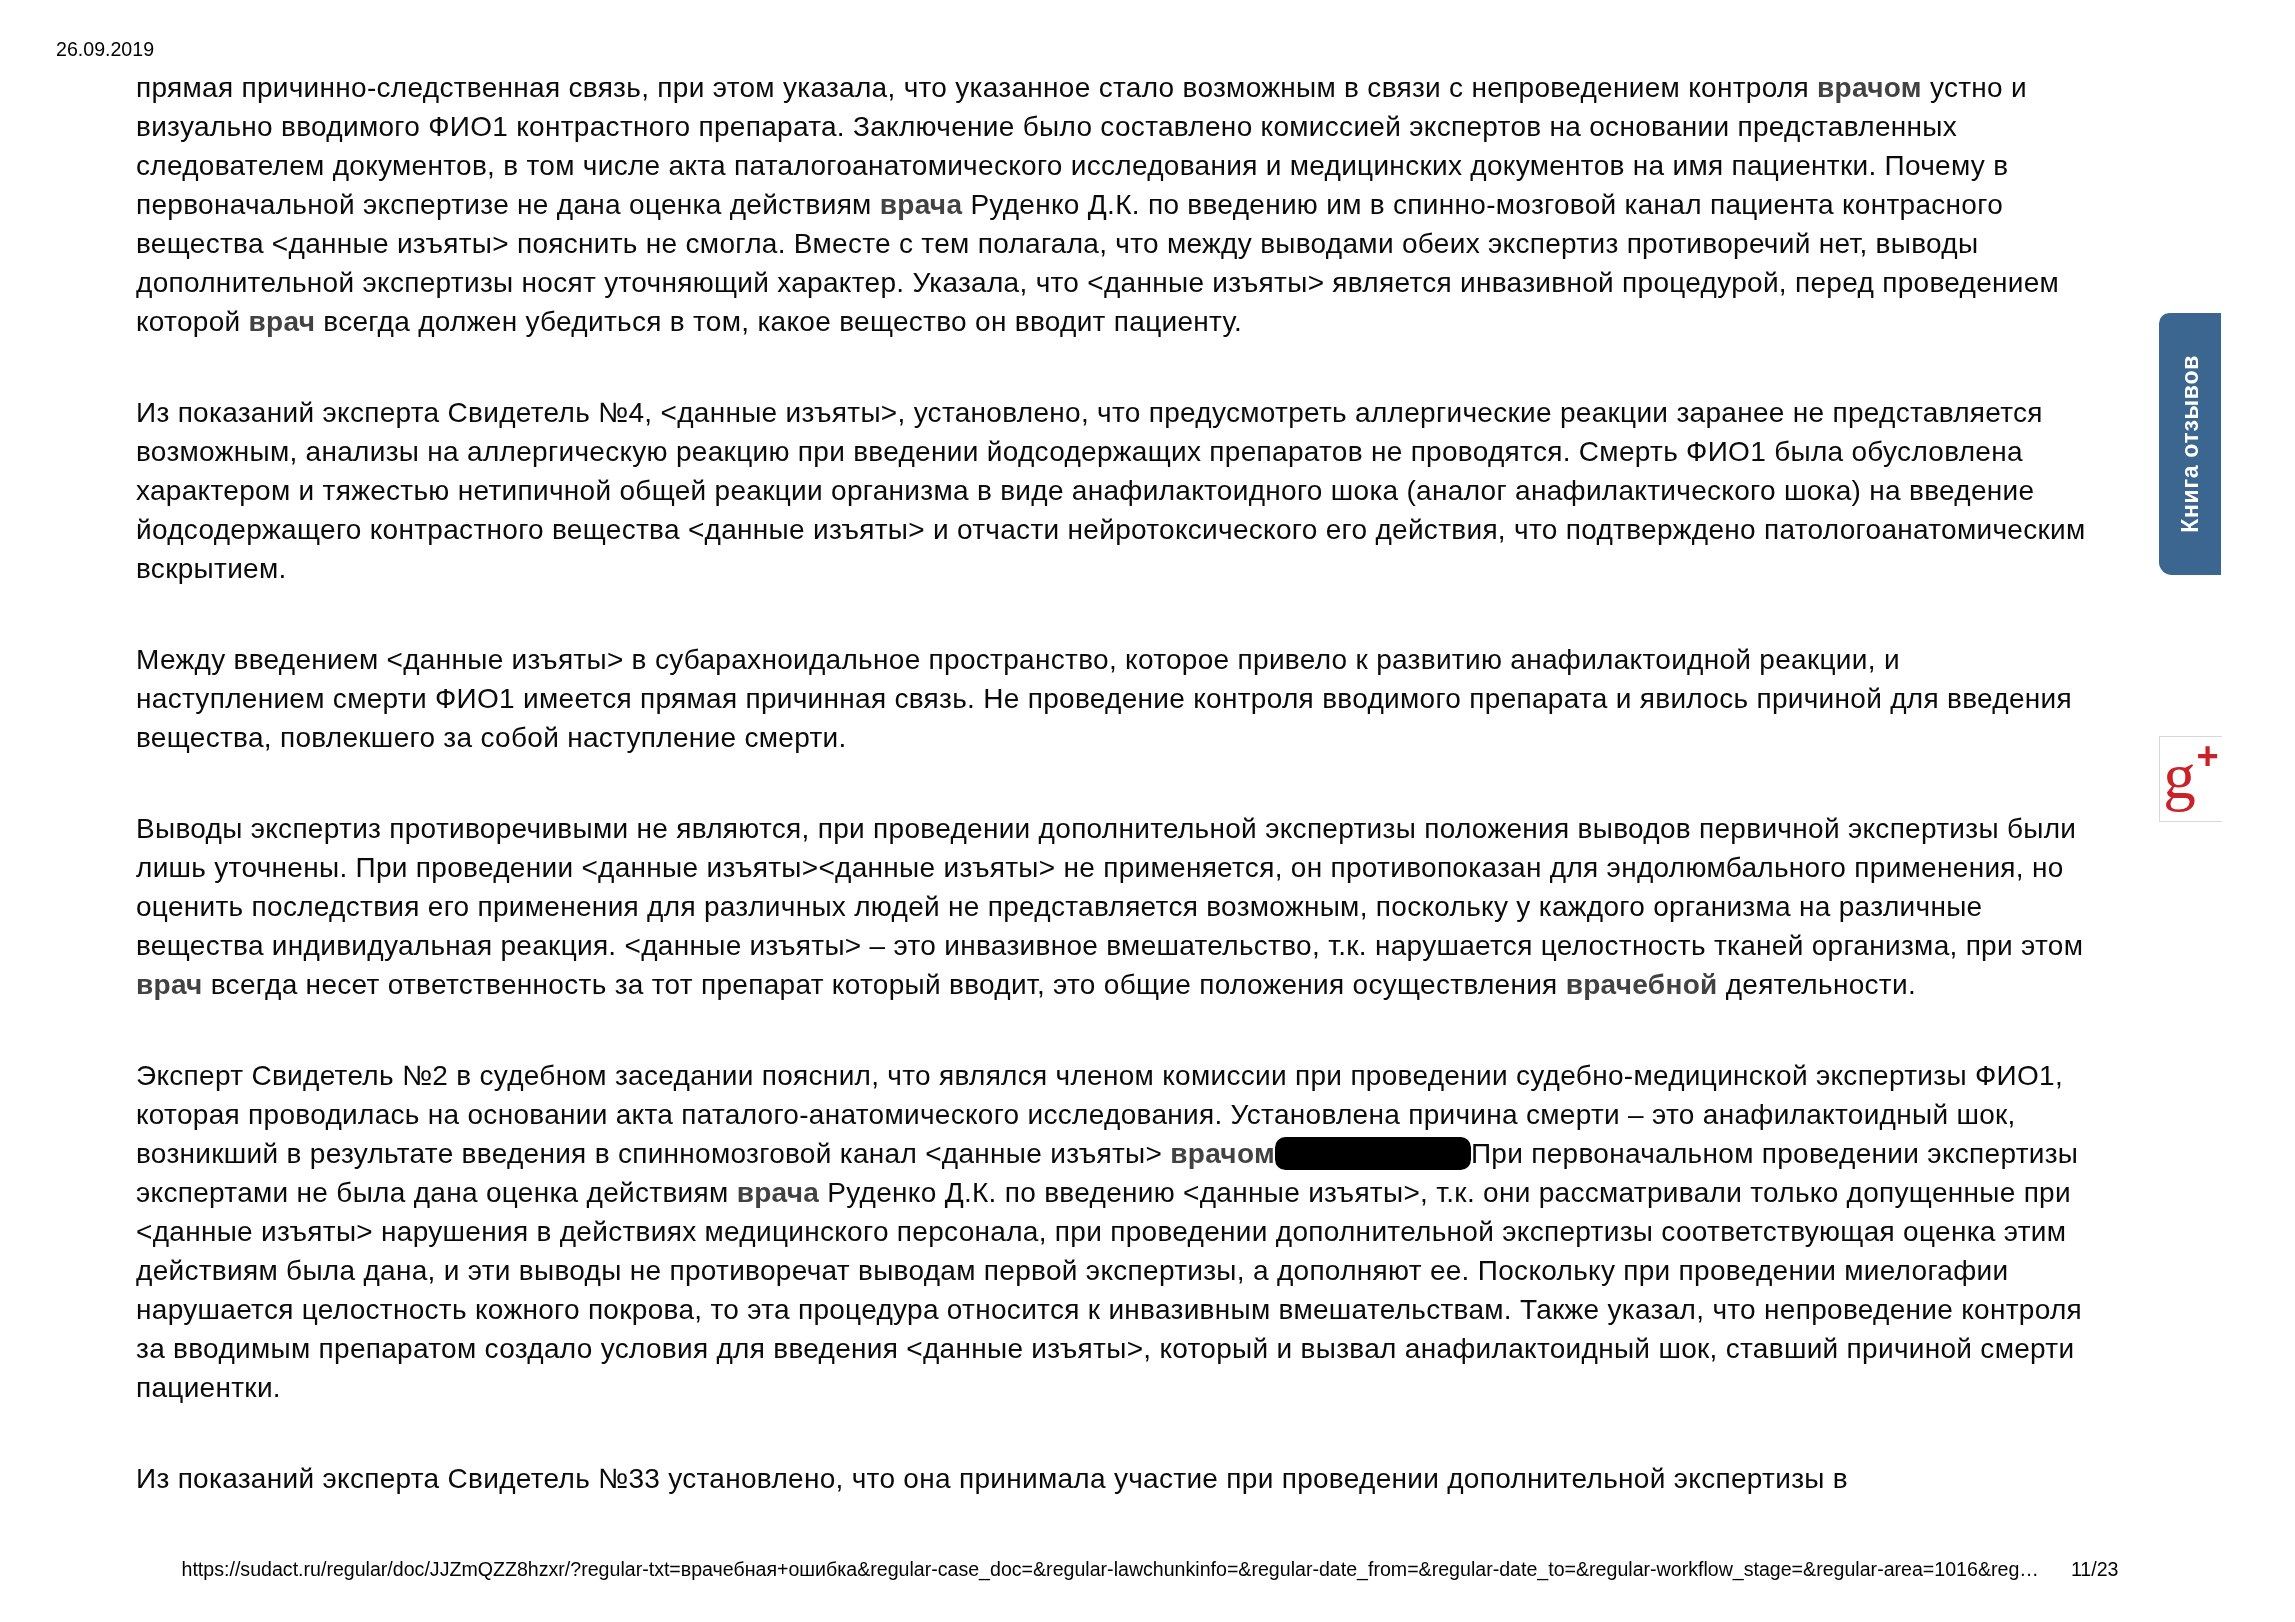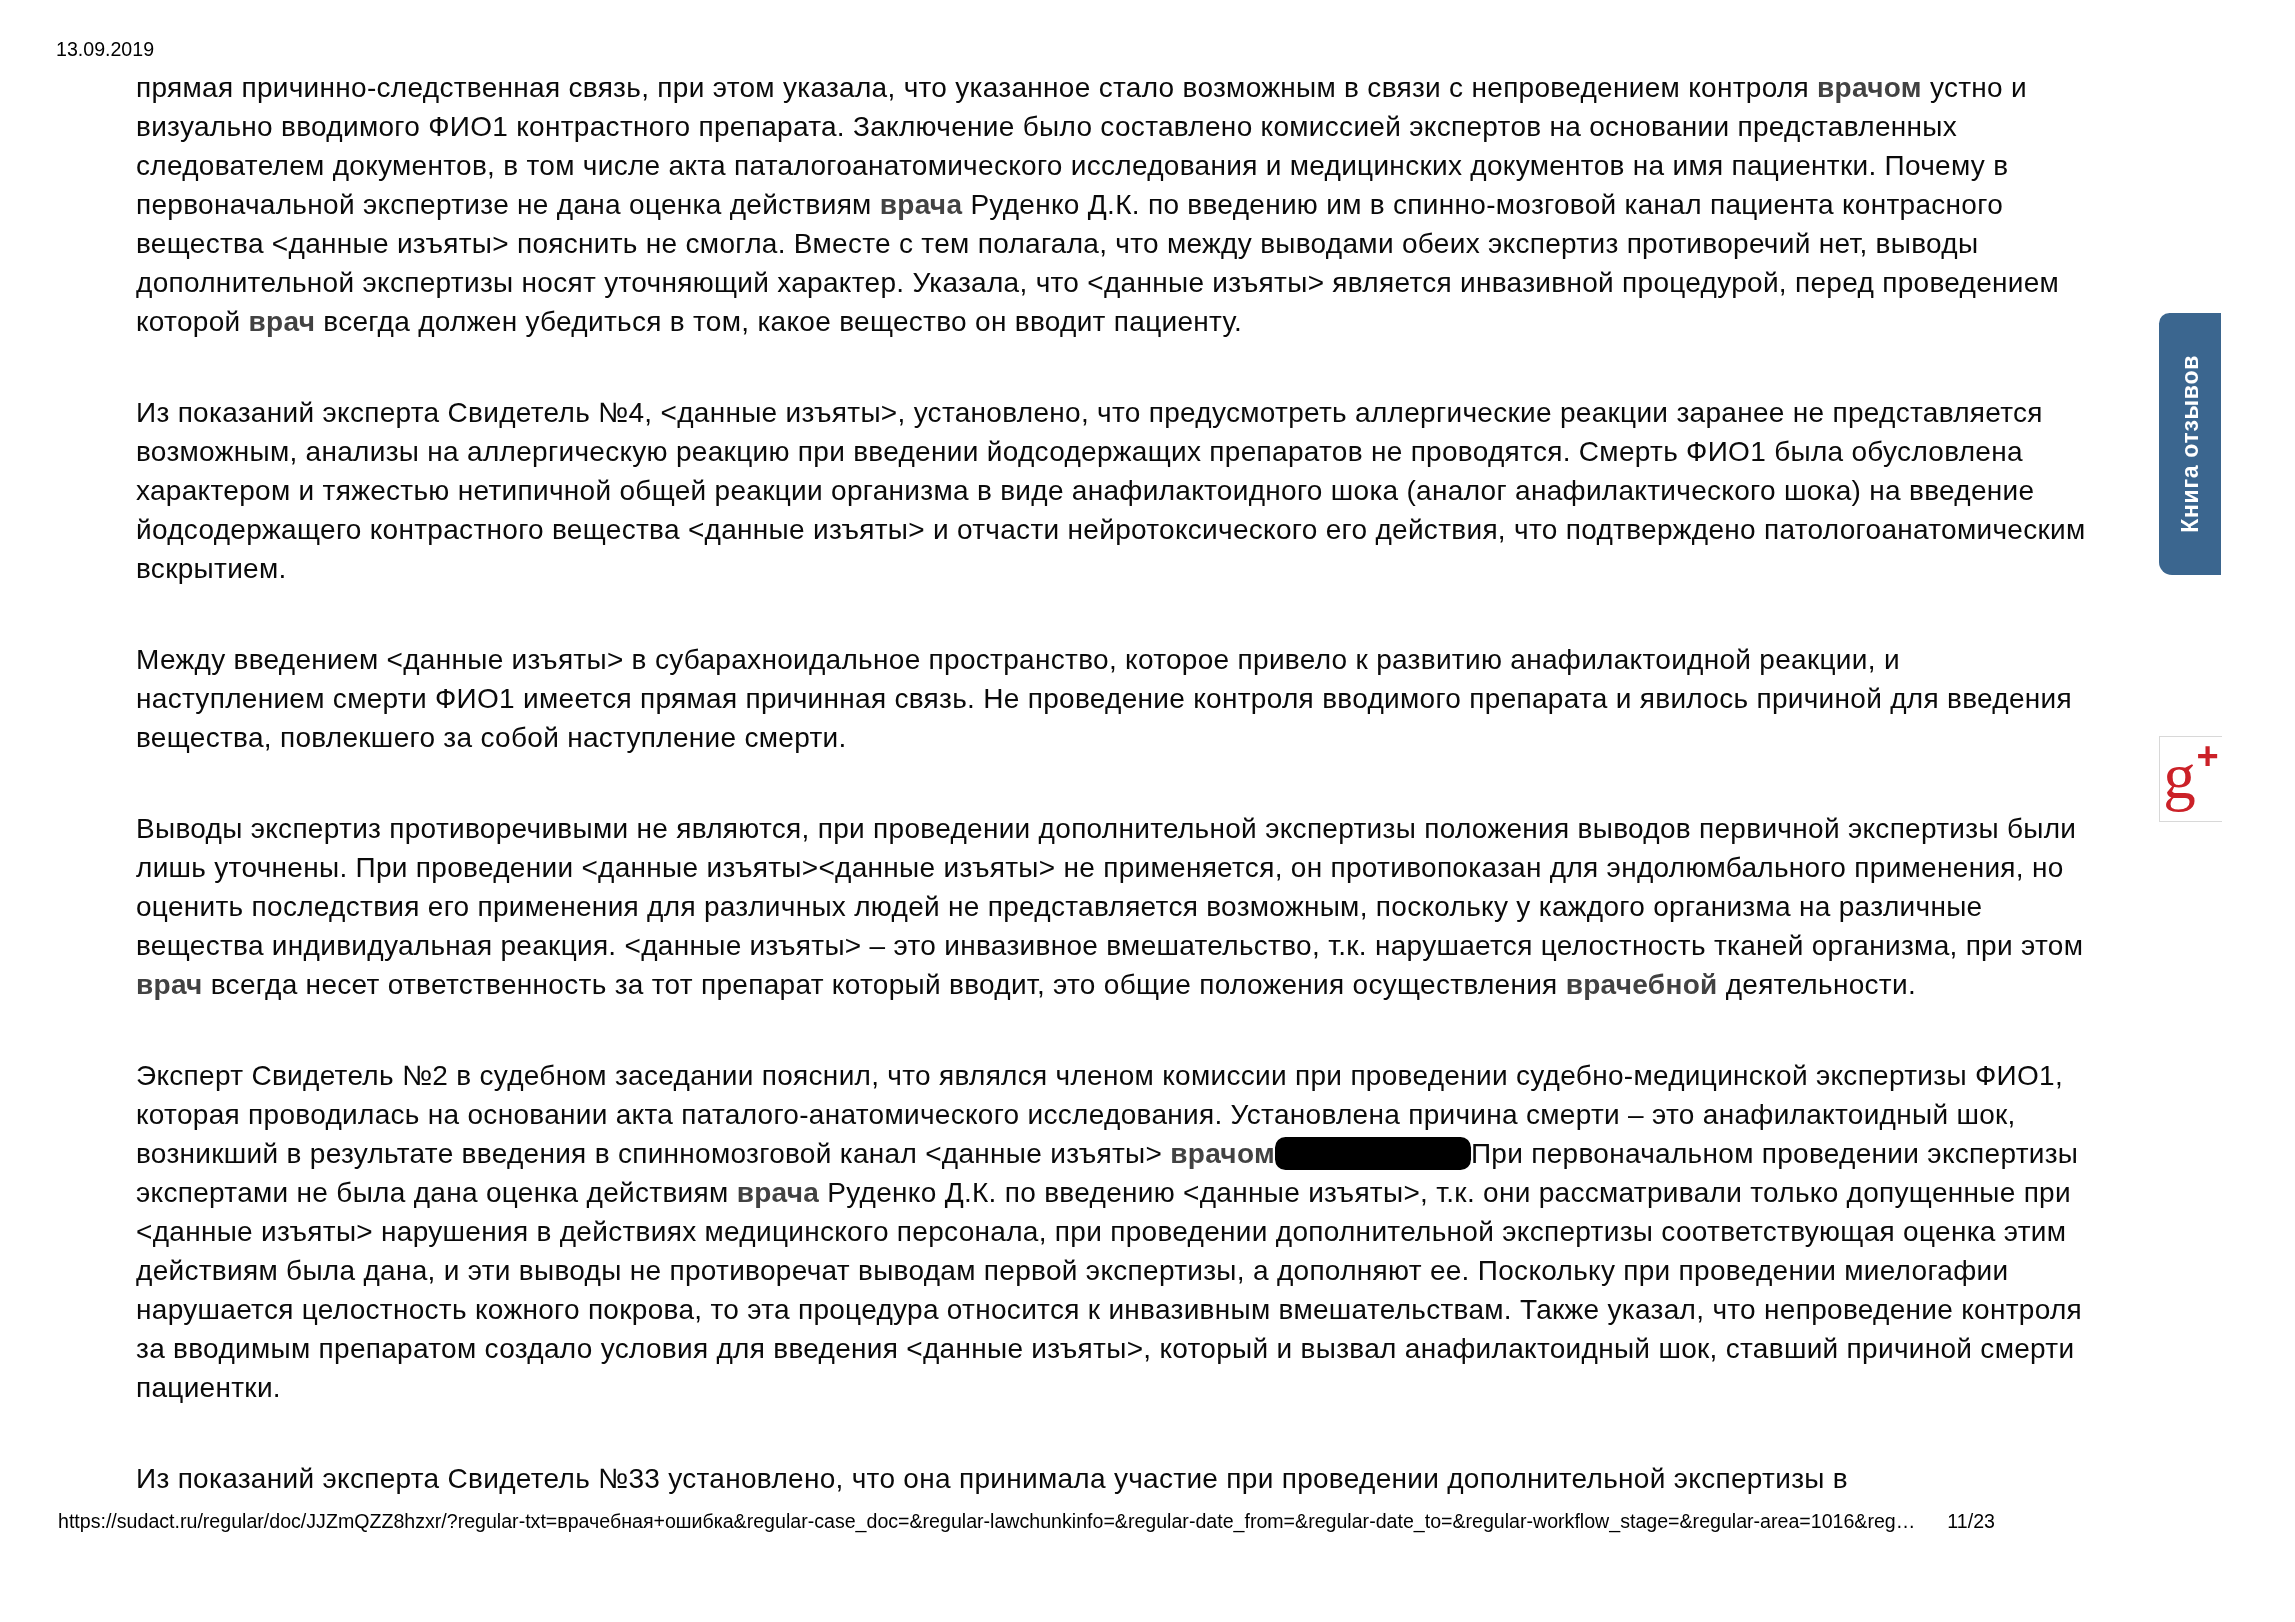--- a/index.html
+++ b/index.html
@@ -62,32 +62,32 @@
     font-size: 65px; line-height: 77px;
   }
   .gplus-plus {
     font-family: "Liberation Sans", sans-serif;
     font-size: 38px; line-height: 38px;
     font-weight: bold;
     vertical-align: 29px;
     margin-left: 0.7px;
   }
   .print-footer {
-    position: absolute; left: 58px; right: 53px; top: 1510px;
-    display: flex; justify-content: flex-start; align-items: flex-start;
+    position: absolute; left: 58px; right: 53px; top: 1558px;
+    display: flex; justify-content: center; align-items: flex-start;
     font-size: 19.6px; line-height: 23.6px; color: #000;
   }
   .footer-url { white-space: nowrap; overflow: hidden; max-width: 2061px; }
   .footer-page { flex: none; margin-left: 32px; }
 </style>
 </head>
 <body>
 
 <div class="print-header">
-  <span class="print-date">13.09.2019</span>
+  <span class="print-date">26.09.2019</span>
 </div>
 
 <div class="doc-body" id="doc-body">
     <p><span>прямая причинно-следственная связь, при этом указала, что указанное стало возможным в связи с непроведением контроля </span><span class="hl">врачом</span><span> устно и визуально вводимого ФИО1 контрастного препарата. Заключение было составлено комиссией экспертов на основании представленных следователем документов, в том числе акта паталогоанатомического исследования и медицинских документов на имя пациентки. Почему в первоначальной экспертизе не дана оценка действиям </span><span class="hl">врача</span><span> Руденко Д.К. по введению им в спинно-мозговой канал пациента контрасного вещества &lt;данные изъяты&gt; пояснить не смогла. Вместе с тем полагала, что между выводами обеих экспертиз противоречий нет, выводы дополнительной экспертизы носят уточняющий характер. Указала, что &lt;данные изъяты&gt; является инвазивной процедурой, перед проведением которой </span><span class="hl">врач</span><span> всегда должен убедиться в том, какое вещество он вводит пациенту.</span></p>
     <p><span>Из показаний эксперта Свидетель №4, &lt;данные изъяты&gt;, установлено, что предусмотреть аллергические реакции заранее не представляется возможным, анализы на аллергическую реакцию при введении йодсодержащих препаратов не проводятся. Смерть ФИО1 была обусловлена характером и тяжестью нетипичной общей реакции организма в виде анафилактоидного шока (аналог анафилактического шока) на введение йодсодержащего контрастного вещества &lt;данные изъяты&gt; и отчасти нейротоксического его действия, что подтверждено патологоанатомическим вскрытием.</span></p>
     <p><span>Между введением &lt;данные изъяты&gt; в субарахноидальное пространство, которое привело к развитию анафилактоидной реакции, и наступлением смерти ФИО1 имеется прямая причинная связь. Не проведение контроля вводимого препарата и явилось причиной для введения вещества, повлекшего за собой наступление смерти.</span></p>
     <p><span>Выводы экспертиз противоречивыми не являются, при проведении дополнительной экспертизы положения выводов первичной экспертизы были лишь уточнены. При проведении &lt;данные изъяты&gt;&lt;данные изъяты&gt; не применяется, он противопоказан для эндолюмбального применения, но оценить последствия его применения для различных людей не представляется возможным, поскольку у каждого организма на различные вещества индивидуальная реакция. &lt;данные изъяты&gt; – это инвазивное вмешательство, т.к. нарушается целостность тканей организма, при этом </span><span class="hl">врач</span><span> всегда несет ответственность за тот препарат который вводит, это общие положения осуществления </span><span class="hl">врачебной</span><span> деятельности.</span></p>
     <p><span>Эксперт Свидетель №2 в судебном заседании пояснил, что являлся членом комиссии при проведении судебно-медицинской экспертизы ФИО1, которая проводилась на основании акта паталого-анатомического исследования. Установлена причина смерти – это анафилактоидный шок, возникший в результате введения в спинномозговой канал &lt;данные изъяты&gt; </span><span class="hl">врачом</span><span class="redacted"></span><span>При первоначальном проведении экспертизы экспертами не была дана оценка действиям </span><span class="hl">врача</span><span> Руденко Д.К. по введению &lt;данные изъяты&gt;, т.к. они рассматривали только допущенные при &lt;данные изъяты&gt; нарушения в действиях медицинского персонала, при проведении дополнительной экспертизы соответствующая оценка этим действиям была дана, и эти выводы не противоречат выводам первой экспертизы, а дополняют ее. Поскольку при проведении миелогафии нарушается целостность кожного покрова, то эта процедура относится к инвазивным вмешательствам. Также указал, что непроведение контроля за вводимым препаратом создало условия для введения &lt;данные изъяты&gt;, который и вызвал анафилактоидный шок, ставший причиной смерти пациентки.</span></p>
     <p><span>Из показаний эксперта Свидетель №33 установлено, что она принимала участие при проведении дополнительной экспертизы в</span></p>
   </div>

